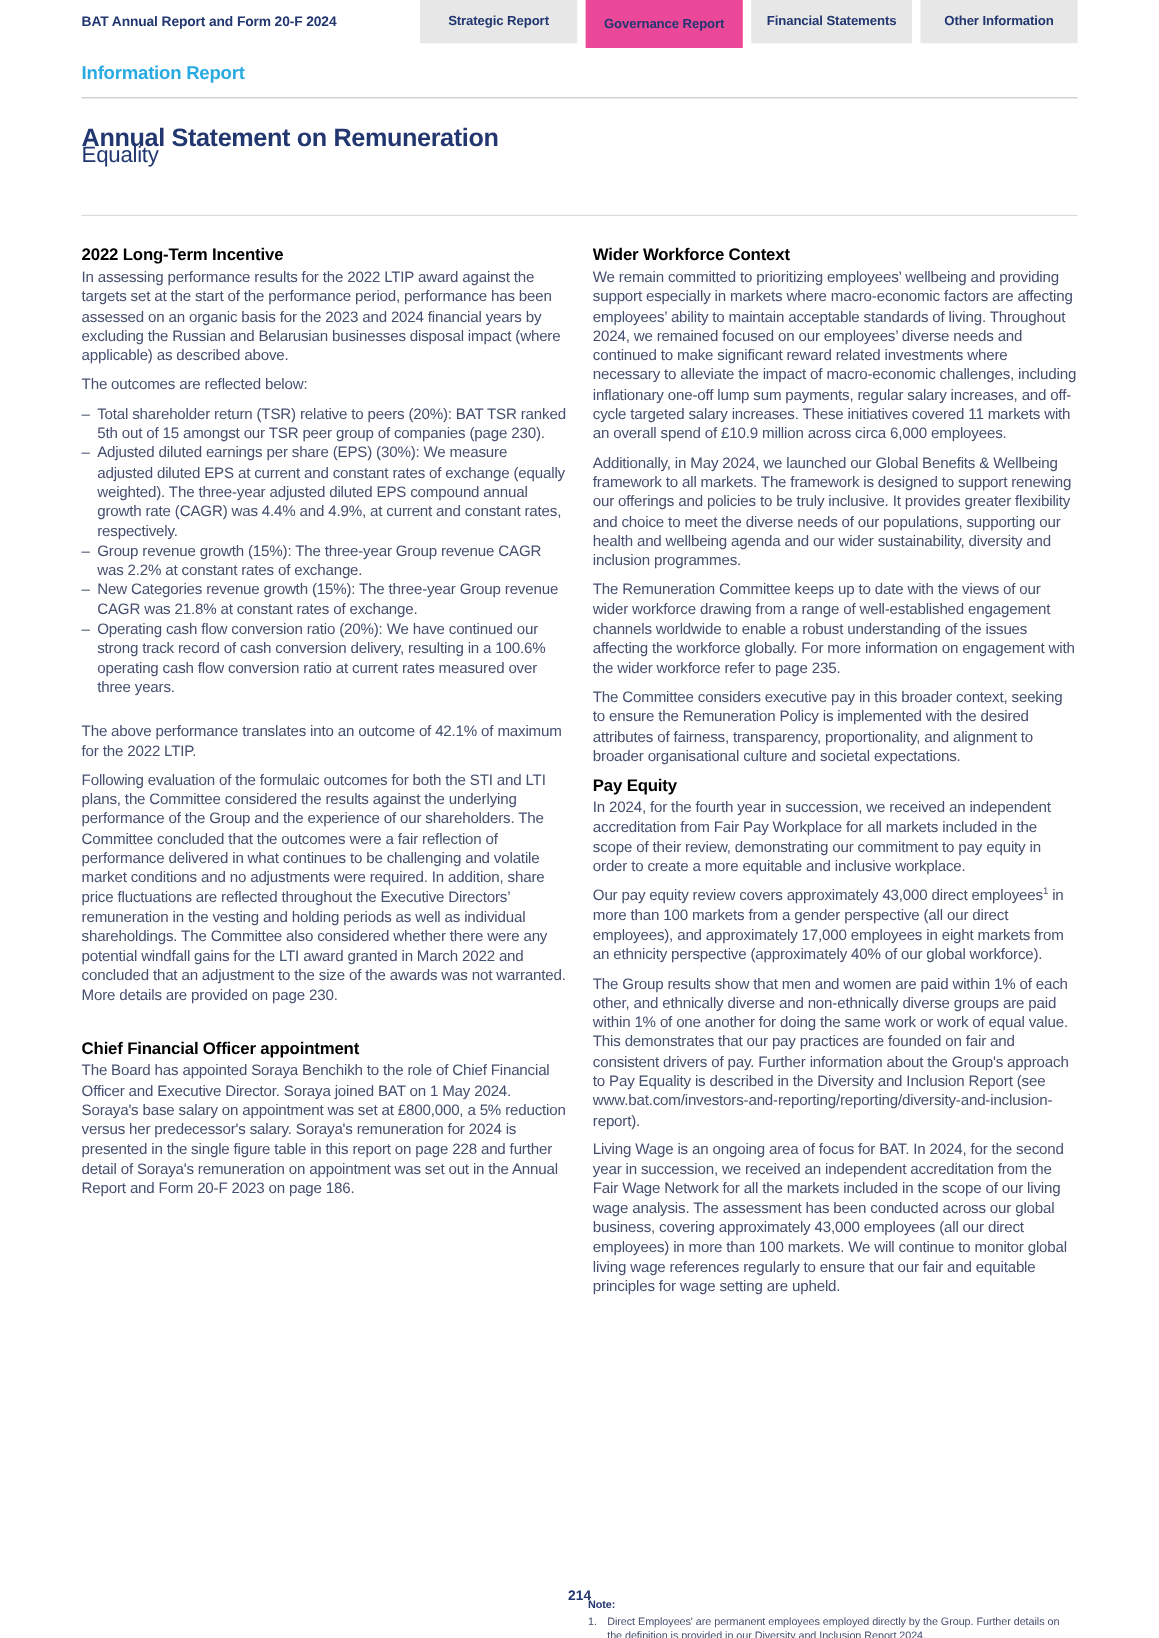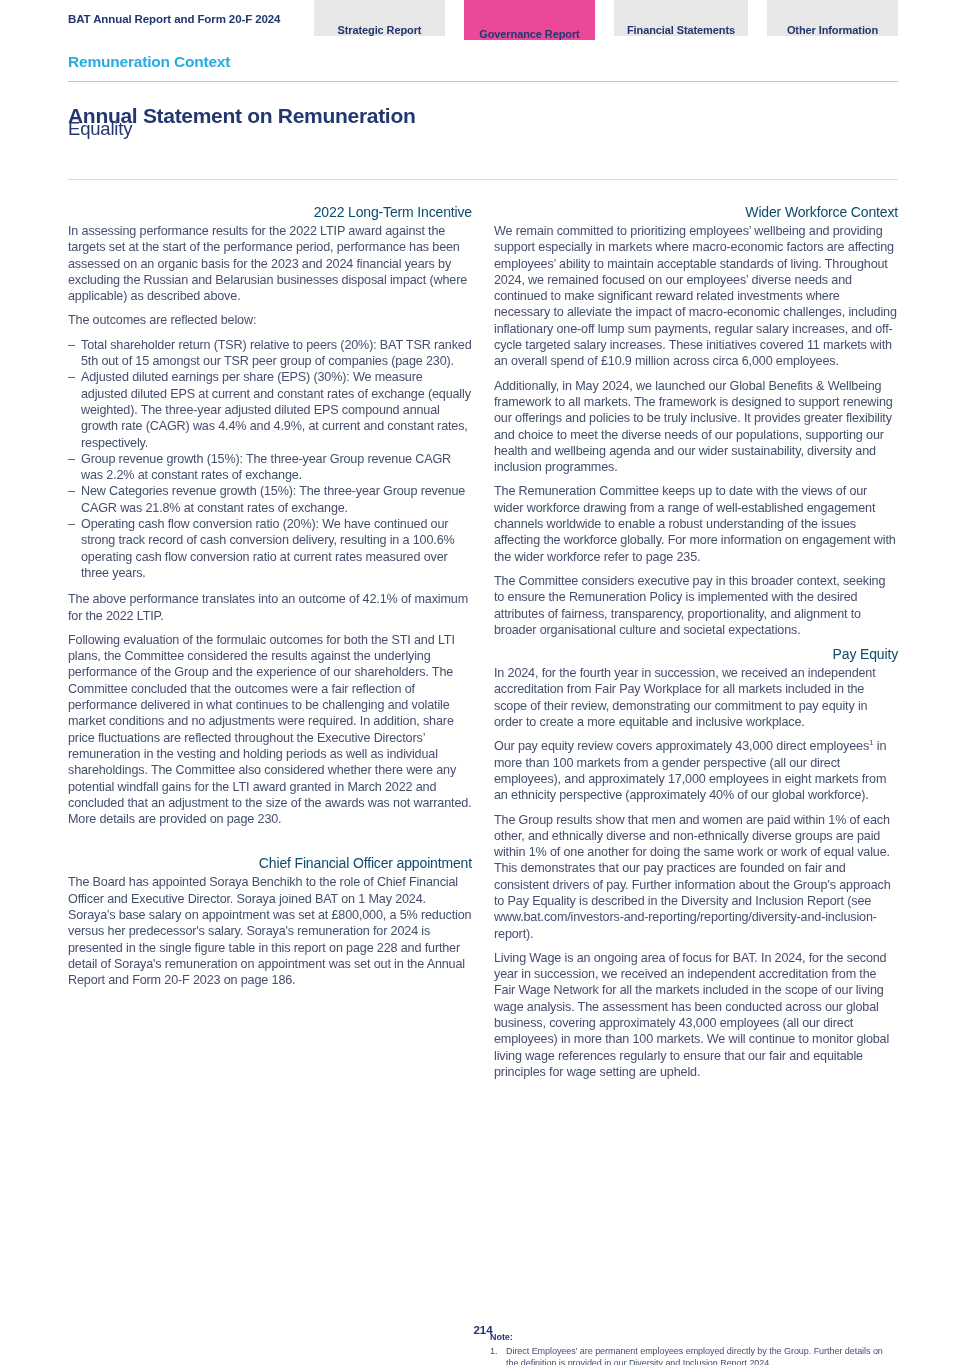--- a/index.html
+++ b/index.html
@@ -18,23 +18,23 @@
     font-size:11.5px; font-weight:bold; color:#22376f;
     letter-spacing:-0.1px;
   }
   .tabs {
     position:absolute; top:0; right:68px;
     display:flex; gap:7px; align-items:flex-start;
   }
   .tab {
     height:36px; min-width:131px; padding:0 13px;
     background:#e7e7e7;
-    display:flex; align-items:flex-end; justify-content:center;
+    display:flex; align-items:center; justify-content:center;
     font-size:11px; font-weight:bold; color:#22376f;
-    letter-spacing:-0.1px; cursor:pointer;margin-left:12px;
+    letter-spacing:-0.1px; cursor:pointer;
   }
   .tab.active { height:40px; background:#ec4899; }
   
   .section-label {
     position:absolute; left:68px; top:53px;
     font-size:15.5px; font-weight:bold; color:#29abe2;
     letter-spacing:-0.2px;
   }
   .rule-1 {
     position:absolute; left:68px; right:68px; top:81px;
@@ -54,31 +54,30 @@
     position:absolute; left:68px; right:68px; top:179px;
     height:1px; background:#dcdcdc;
   }
   
   .columns {
     position:absolute; left:68px; top:204px; width:830px;
     display:flex; gap:22px;
   }
   .col { width:404px; }
   .sec-heading {
-    font-size:14px; font-weight:normal; color:#0c4a6e;
+    font-size:14px; font-weight:bold; color:#000000;
     letter-spacing:-0.15px;
     margin:0 0 3px 0;
-    text-align:right;
   }
   .sec-heading.spaced { margin-top:28px; }
   .body-p {
     font-size:12.6px; line-height:16.3px; letter-spacing:-0.15px;
     color:#454f6e; margin-bottom:8px;
   }
-  .bullets { margin-bottom:10px; }
+  .bullets { margin-bottom:20px; }
   .bullet {
     position:relative; padding-left:13px;
     font-size:12.6px; line-height:16.3px; letter-spacing:-0.15px;
     color:#454f6e;
   }
   .bullet::before {
     content:"\2013";
     position:absolute; left:0; top:0;
   }
   sup.fnref { font-size:8px; line-height:0; vertical-align:super; }
@@ -111,21 +110,21 @@
       <span>Governance Report</span>
     </div>
     <div class="tab">
       <span>Financial Statements</span>
     </div>
     <div class="tab">
       <span>Other Information</span>
     </div>
   </div>
 
-  <div class="section-label">Remuneration Context</div>
+  <div class="section-label">Information Report</div>
   <div class="rule-1"></div>
   <h1 class="page-title">Annual Statement on Remuneration</h1>
   <div class="page-subtitle">Equality</div>
   <div class="rule-2"></div>
 
   <div class="columns">
 
     <div class="col">
       <h2 class="sec-heading">2022 Long-Term Incentive</h2>
       <p class="body-p">In assessing performance results for the 2022 LTIP award against the targets set at the start of the performance period, performance has been assessed on an organic basis for the 2023 and 2024 financial years by excluding the Russian and Belarusian businesses disposal impact (where applicable) as described above.</p>

